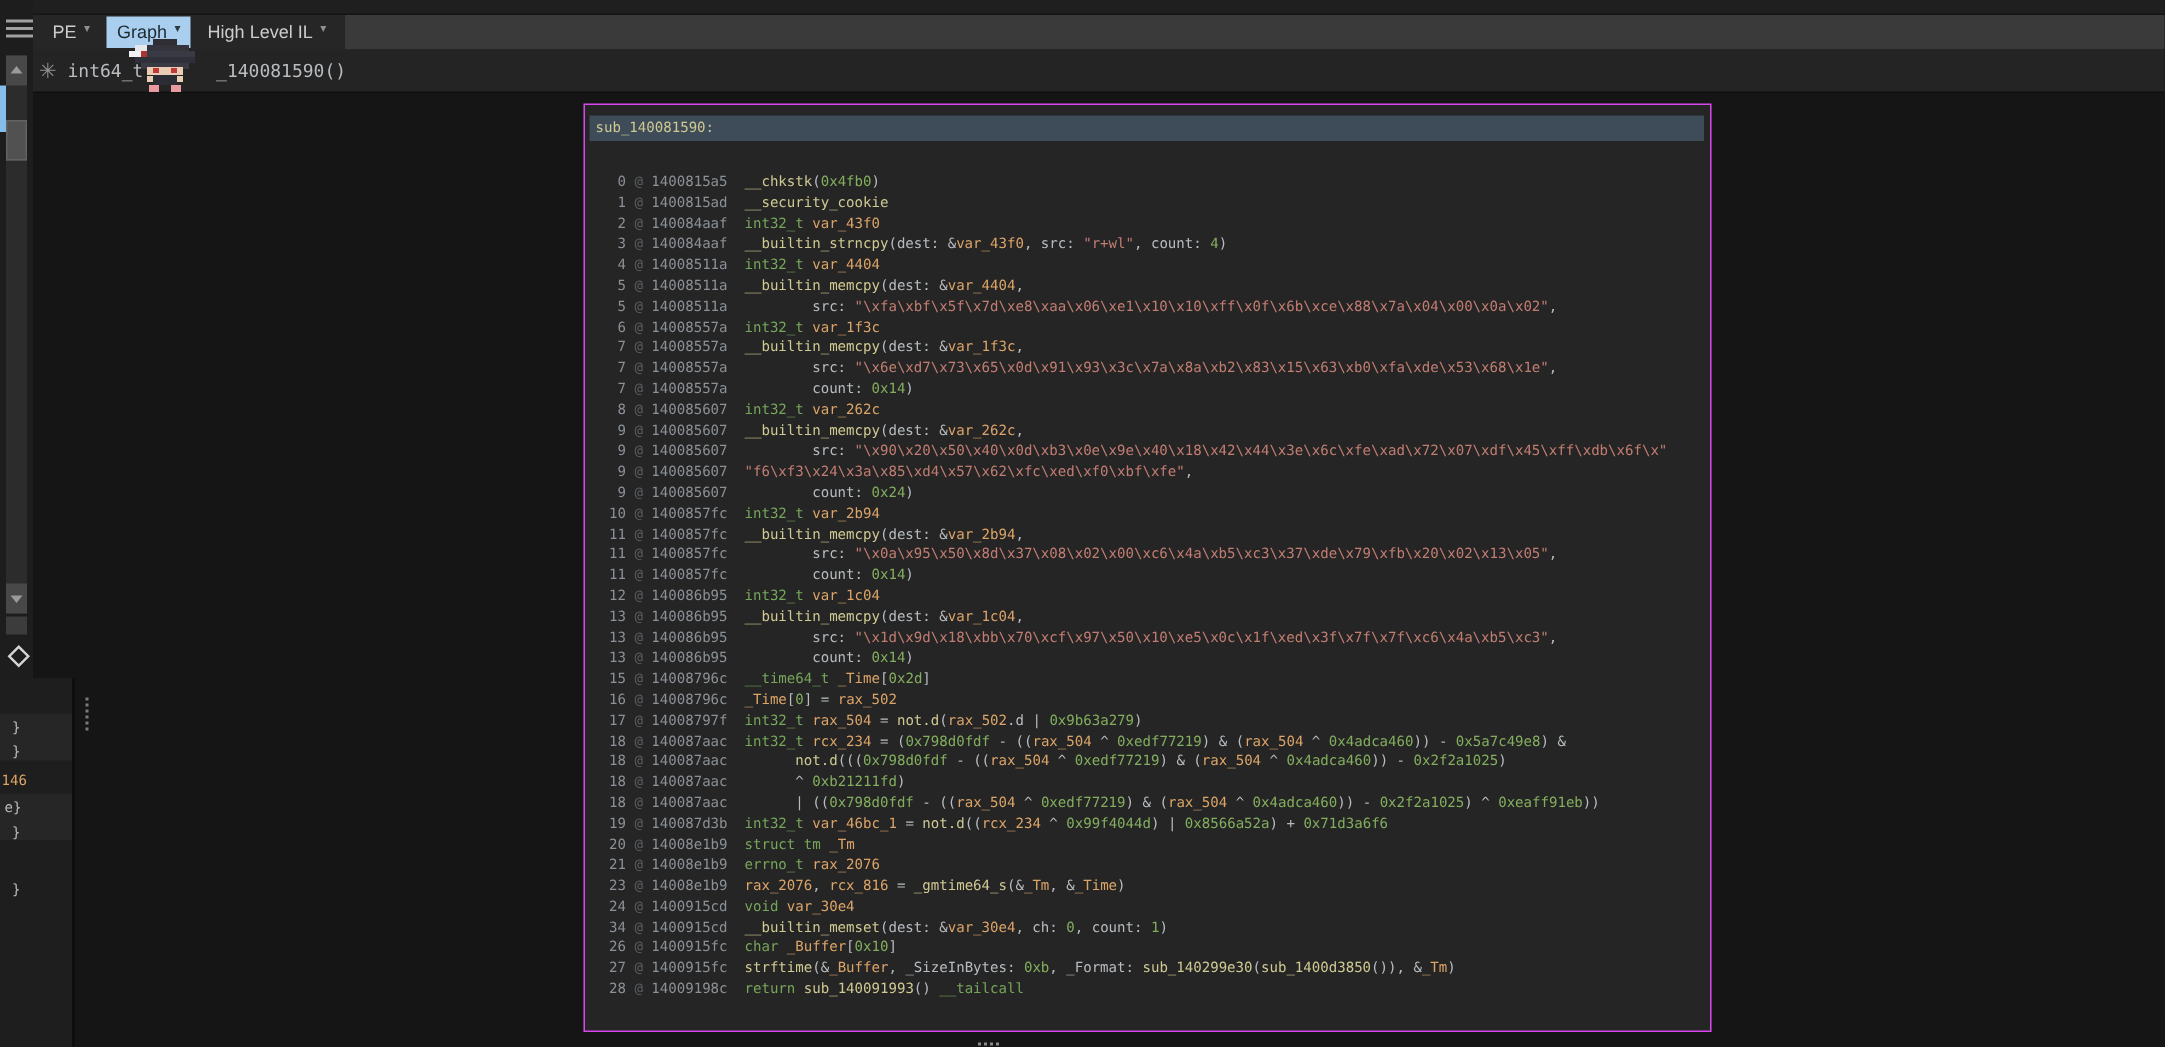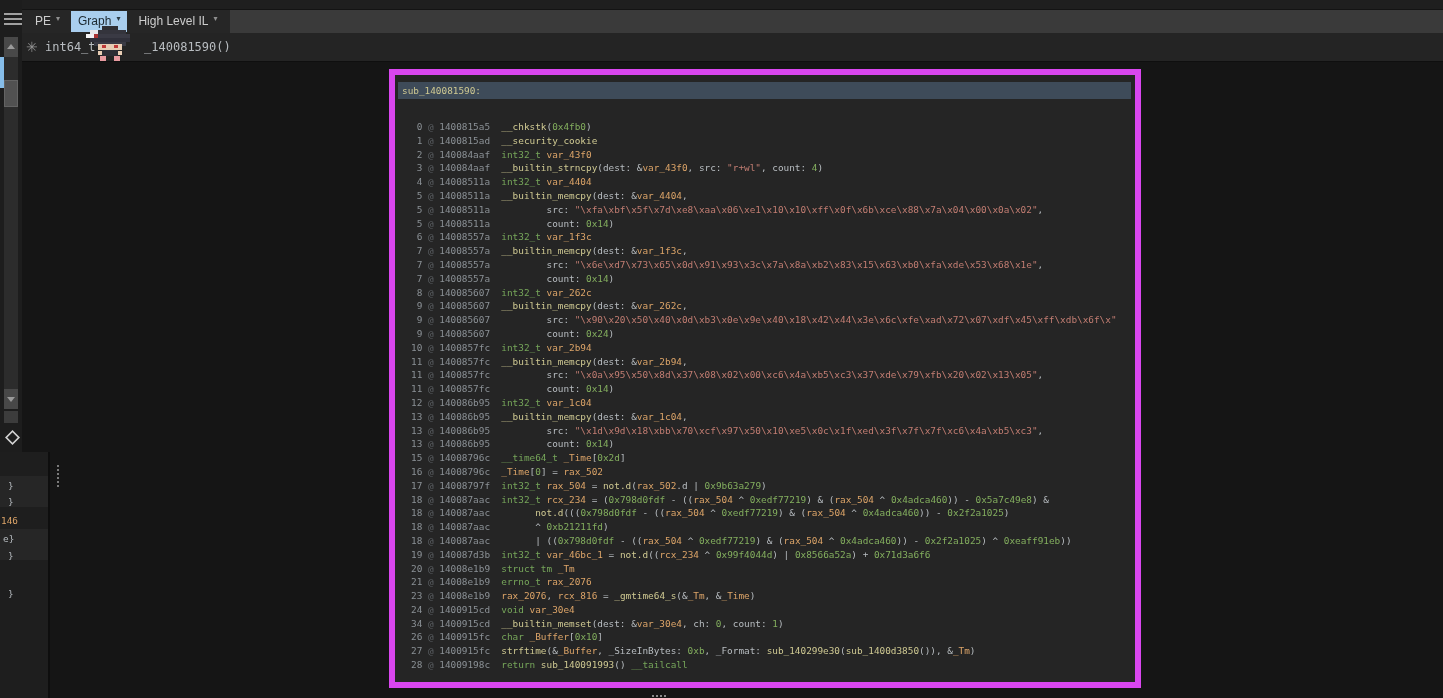--- a/index.html
+++ b/index.html
@@ -40,21 +40,21 @@
   
   .sigbar{position:absolute;left:22px;top:33px;width:1421px;height:29px;background:var(--bg-sigbar);border-bottom:1px solid #0f0f0f;}
   .sig-icon{position:absolute;left:4px;top:6px;font-size:14px;color:#909090;}
   .sig-text{position:absolute;left:23px;top:7px;font-size:12px;color:#b9bdc1;white-space:pre;cursor:text;}
   .sig-gap{display:inline-block;width:34px;}
 
   
   .canvas{position:absolute;left:22px;top:62px;width:1421px;height:636px;background:var(--bg-canvas);}
 
   
-  .node{position:absolute;left:367px;top:7px;width:752px;height:619px;background:var(--bg-node);border:6px solid #d946ef;}
+  .node{position:absolute;left:367px;top:7px;width:752px;height:619px;background:var(--bg-node);border:1px solid #d946ef;}
   .node-header{position:absolute;left:3px;top:7px;right:4px;height:17px;background:var(--bg-header);
     font-size:9.4px;line-height:17px;padding-left:4px;color:var(--c-f);white-space:pre;cursor:pointer;}
   .rows{position:absolute;left:0;top:25px;right:0;margin-top:20px;}
   .row{height:13.8px;line-height:13.8px;font-size:9.4px;white-space:pre;padding-left:16px;cursor:pointer;}
   .d{color:var(--c-d);} .k{color:var(--c-k);} .f{color:var(--c-f);} .v{color:var(--c-v);}
   .n{color:var(--c-n);} .s{color:var(--c-s);} .a{color:var(--c-a);} .at{color:var(--c-at);}
 
   
   .panel{position:absolute;left:0;top:452px;width:50px;height:246px;background:var(--bg-panel);border-right:2px solid #0e0e0e;}
   .panel .hl{position:absolute;left:0;width:48px;height:31px;background:#262626;}
@@ -123,28 +123,28 @@
   <div class="node mono">
     <div class="node-header">sub_140081590:</div>
     <div class="rows">
         <div class="row"><span class="a"> 0 </span><span class="at">@ </span><span class="a">1400815a5  </span><span class="f">__chkstk</span><span class="d">(</span><span class="n">0x4fb0</span><span class="d">)</span></div>
         <div class="row"><span class="a"> 1 </span><span class="at">@ </span><span class="a">1400815ad  </span><span class="f">__security_cookie</span></div>
         <div class="row"><span class="a"> 2 </span><span class="at">@ </span><span class="a">140084aaf  </span><span class="k">int32_t</span><span class="d"> </span><span class="v">var_43f0</span></div>
         <div class="row"><span class="a"> 3 </span><span class="at">@ </span><span class="a">140084aaf  </span><span class="f">__builtin_strncpy</span><span class="d">(dest: &amp;</span><span class="v">var_43f0</span><span class="d">, src: </span><span class="s">"r+wl"</span><span class="d">, count: </span><span class="n">4</span><span class="d">)</span></div>
         <div class="row"><span class="a"> 4 </span><span class="at">@ </span><span class="a">14008511a  </span><span class="k">int32_t</span><span class="d"> </span><span class="v">var_4404</span></div>
         <div class="row"><span class="a"> 5 </span><span class="at">@ </span><span class="a">14008511a  </span><span class="f">__builtin_memcpy</span><span class="d">(dest: &amp;</span><span class="v">var_4404</span><span class="d">,</span></div>
         <div class="row"><span class="a"> 5 </span><span class="at">@ </span><span class="a">14008511a  </span><span class="d">        src: </span><span class="s">"\xfa\xbf\x5f\x7d\xe8\xaa\x06\xe1\x10\x10\xff\x0f\x6b\xce\x88\x7a\x04\x00\x0a\x02"</span><span class="d">,</span></div>
-        <div class="row"><span class="a"> 5 </span><span class="at">@ </span><span class="a">14008511a  </span><span class="d">        count: </span><span class="n">0x14</span><span class="d">)</span></div>
         <div class="row"><span class="a"> 6 </span><span class="at">@ </span><span class="a">14008557a  </span><span class="k">int32_t</span><span class="d"> </span><span class="v">var_1f3c</span></div>
         <div class="row"><span class="a"> 7 </span><span class="at">@ </span><span class="a">14008557a  </span><span class="f">__builtin_memcpy</span><span class="d">(dest: &amp;</span><span class="v">var_1f3c</span><span class="d">,</span></div>
         <div class="row"><span class="a"> 7 </span><span class="at">@ </span><span class="a">14008557a  </span><span class="d">        src: </span><span class="s">"\x6e\xd7\x73\x65\x0d\x91\x93\x3c\x7a\x8a\xb2\x83\x15\x63\xb0\xfa\xde\x53\x68\x1e"</span><span class="d">,</span></div>
         <div class="row"><span class="a"> 7 </span><span class="at">@ </span><span class="a">14008557a  </span><span class="d">        count: </span><span class="n">0x14</span><span class="d">)</span></div>
         <div class="row"><span class="a"> 8 </span><span class="at">@ </span><span class="a">140085607  </span><span class="k">int32_t</span><span class="d"> </span><span class="v">var_262c</span></div>
         <div class="row"><span class="a"> 9 </span><span class="at">@ </span><span class="a">140085607  </span><span class="f">__builtin_memcpy</span><span class="d">(dest: &amp;</span><span class="v">var_262c</span><span class="d">,</span></div>
         <div class="row"><span class="a"> 9 </span><span class="at">@ </span><span class="a">140085607  </span><span class="d">        src: </span><span class="s">"\x90\x20\x50\x40\x0d\xb3\x0e\x9e\x40\x18\x42\x44\x3e\x6c\xfe\xad\x72\x07\xdf\x45\xff\xdb\x6f\x"</span></div>
+        <div class="row"><span class="a"> 9 </span><span class="at">@ </span><span class="a">140085607  </span><span class="s">"f6\xf3\x24\x3a\x85\xd4\x57\x62\xfc\xed\xf0\xbf\xfe"</span><span class="d">,</span></div>
         <div class="row"><span class="a"> 9 </span><span class="at">@ </span><span class="a">140085607  </span><span class="d">        count: </span><span class="n">0x24</span><span class="d">)</span></div>
         <div class="row"><span class="a">10 </span><span class="at">@ </span><span class="a">1400857fc  </span><span class="k">int32_t</span><span class="d"> </span><span class="v">var_2b94</span></div>
         <div class="row"><span class="a">11 </span><span class="at">@ </span><span class="a">1400857fc  </span><span class="f">__builtin_memcpy</span><span class="d">(dest: &amp;</span><span class="v">var_2b94</span><span class="d">,</span></div>
         <div class="row"><span class="a">11 </span><span class="at">@ </span><span class="a">1400857fc  </span><span class="d">        src: </span><span class="s">"\x0a\x95\x50\x8d\x37\x08\x02\x00\xc6\x4a\xb5\xc3\x37\xde\x79\xfb\x20\x02\x13\x05"</span><span class="d">,</span></div>
         <div class="row"><span class="a">11 </span><span class="at">@ </span><span class="a">1400857fc  </span><span class="d">        count: </span><span class="n">0x14</span><span class="d">)</span></div>
         <div class="row"><span class="a">12 </span><span class="at">@ </span><span class="a">140086b95  </span><span class="k">int32_t</span><span class="d"> </span><span class="v">var_1c04</span></div>
         <div class="row"><span class="a">13 </span><span class="at">@ </span><span class="a">140086b95  </span><span class="f">__builtin_memcpy</span><span class="d">(dest: &amp;</span><span class="v">var_1c04</span><span class="d">,</span></div>
         <div class="row"><span class="a">13 </span><span class="at">@ </span><span class="a">140086b95  </span><span class="d">        src: </span><span class="s">"\x1d\x9d\x18\xbb\x70\xcf\x97\x50\x10\xe5\x0c\x1f\xed\x3f\x7f\x7f\xc6\x4a\xb5\xc3"</span><span class="d">,</span></div>
         <div class="row"><span class="a">13 </span><span class="at">@ </span><span class="a">140086b95  </span><span class="d">        count: </span><span class="n">0x14</span><span class="d">)</span></div>
         <div class="row"><span class="a">15 </span><span class="at">@ </span><span class="a">14008796c  </span><span class="k">__time64_t</span><span class="d"> </span><span class="v">_Time</span><span class="d">[</span><span class="n">0x2d</span><span class="d">]</span></div>

